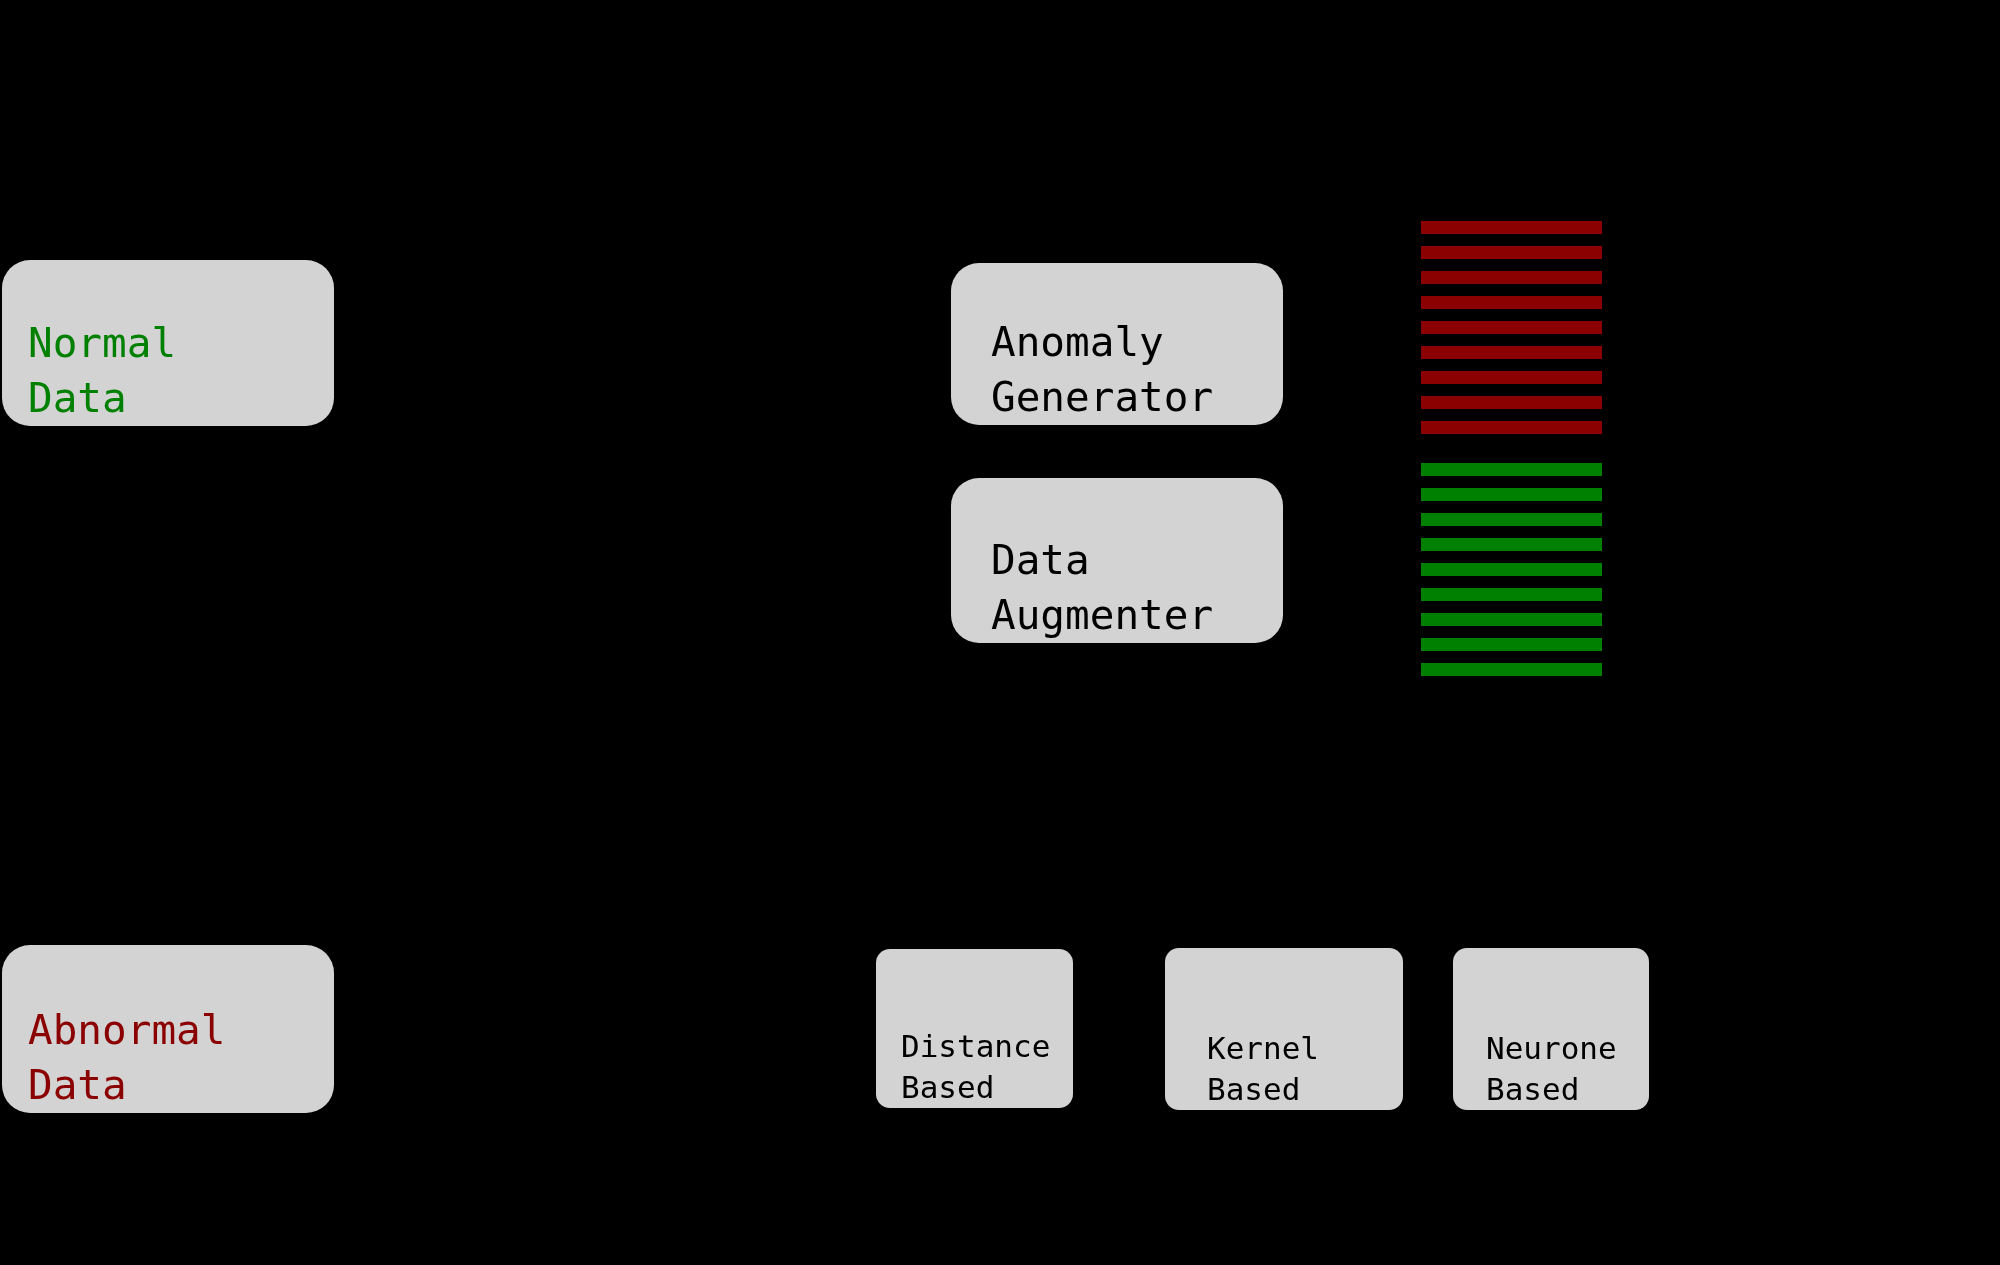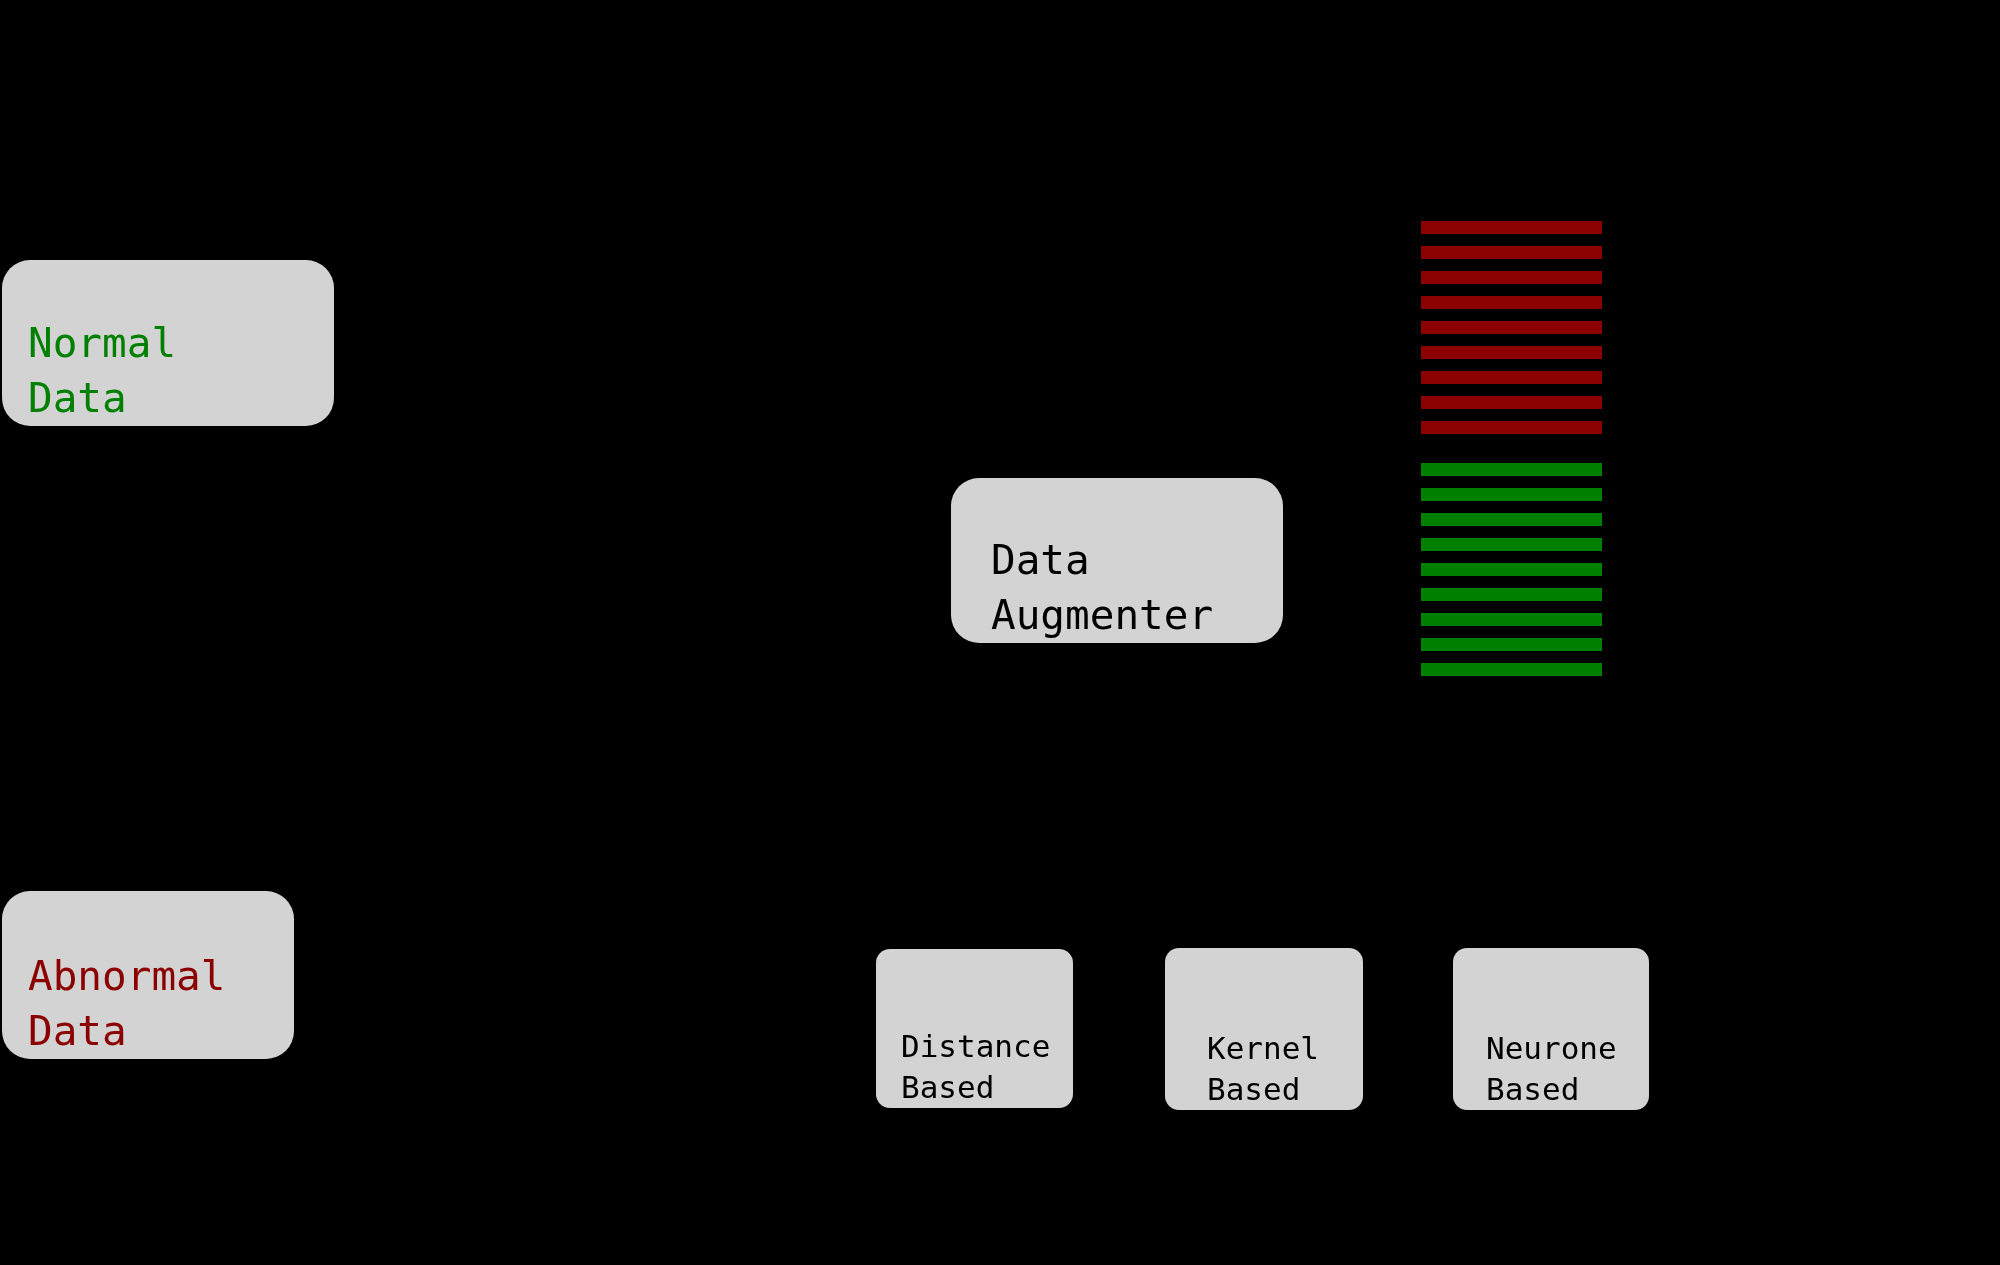--- a/index.html
+++ b/index.html
@@ -30,25 +30,25 @@
     white-space: pre-line;
     letter-spacing: 0;
   }
   .node.small {
     font-size: 31px;
     line-height: 41px;
     border-radius: 14px;
   }
   
   #node-normal    { left: 2px;    top: 260px; width: 332px; height: 166px; padding-left: 26px; }
-  #node-abnormal  { left: 2px;    top: 891px; width: 292px; height: 168px; padding-left: 26px; }
+  #node-abnormal  { left: 2px;    top: 945px; width: 332px; height: 168px; padding-left: 26px; }
   #node-anomaly   { left: 951px;  top: 263px; width: 332px; height: 162px; padding-left: 40px; }
   #node-augmenter { left: 951px;  top: 478px; width: 332px; height: 165px; padding-left: 40px; }
   #node-distance  { left: 876px;  top: 949px; width: 197px; height: 159px; padding-left: 25px; }
-  #node-kernel    { left: 1165px; top: 948px; width: 198px; height: 162px; padding-left: 42px; }
+  #node-kernel    { left: 1165px; top: 948px; width: 238px; height: 162px; padding-left: 42px; }
   #node-neurone   { left: 1453px; top: 948px; width: 196px; height: 162px; padding-left: 33px; }
   
   .stack {
     position: absolute;
     width: 181px;
     display: flex;
     flex-direction: column;
     gap: 12px;
   }
   #stack-anomalous { left: 1421px; top: 221px; }
@@ -66,20 +66,24 @@
   <div class="node" id="node-normal" style="color: rgb(0, 128, 0);">
     <span class="label">Normal
 Data</span>
   </div>
 
   <div class="node" id="node-abnormal" style="color: rgb(139, 0, 0);">
     <span class="label">Abnormal
 Data</span>
   </div>
 
+  <div class="node" id="node-anomaly" style="color: rgb(0, 0, 0);">
+    <span class="label">Anomaly
+Generator</span>
+  </div>
 
   <div class="node" id="node-augmenter" style="color: rgb(0, 0, 0);">
     <span class="label">Data
 Augmenter</span>
   </div>
 
   <div class="node small" id="node-distance" style="color: rgb(0, 0, 0);">
     <span class="label">Distance
 Based</span>
   </div>

